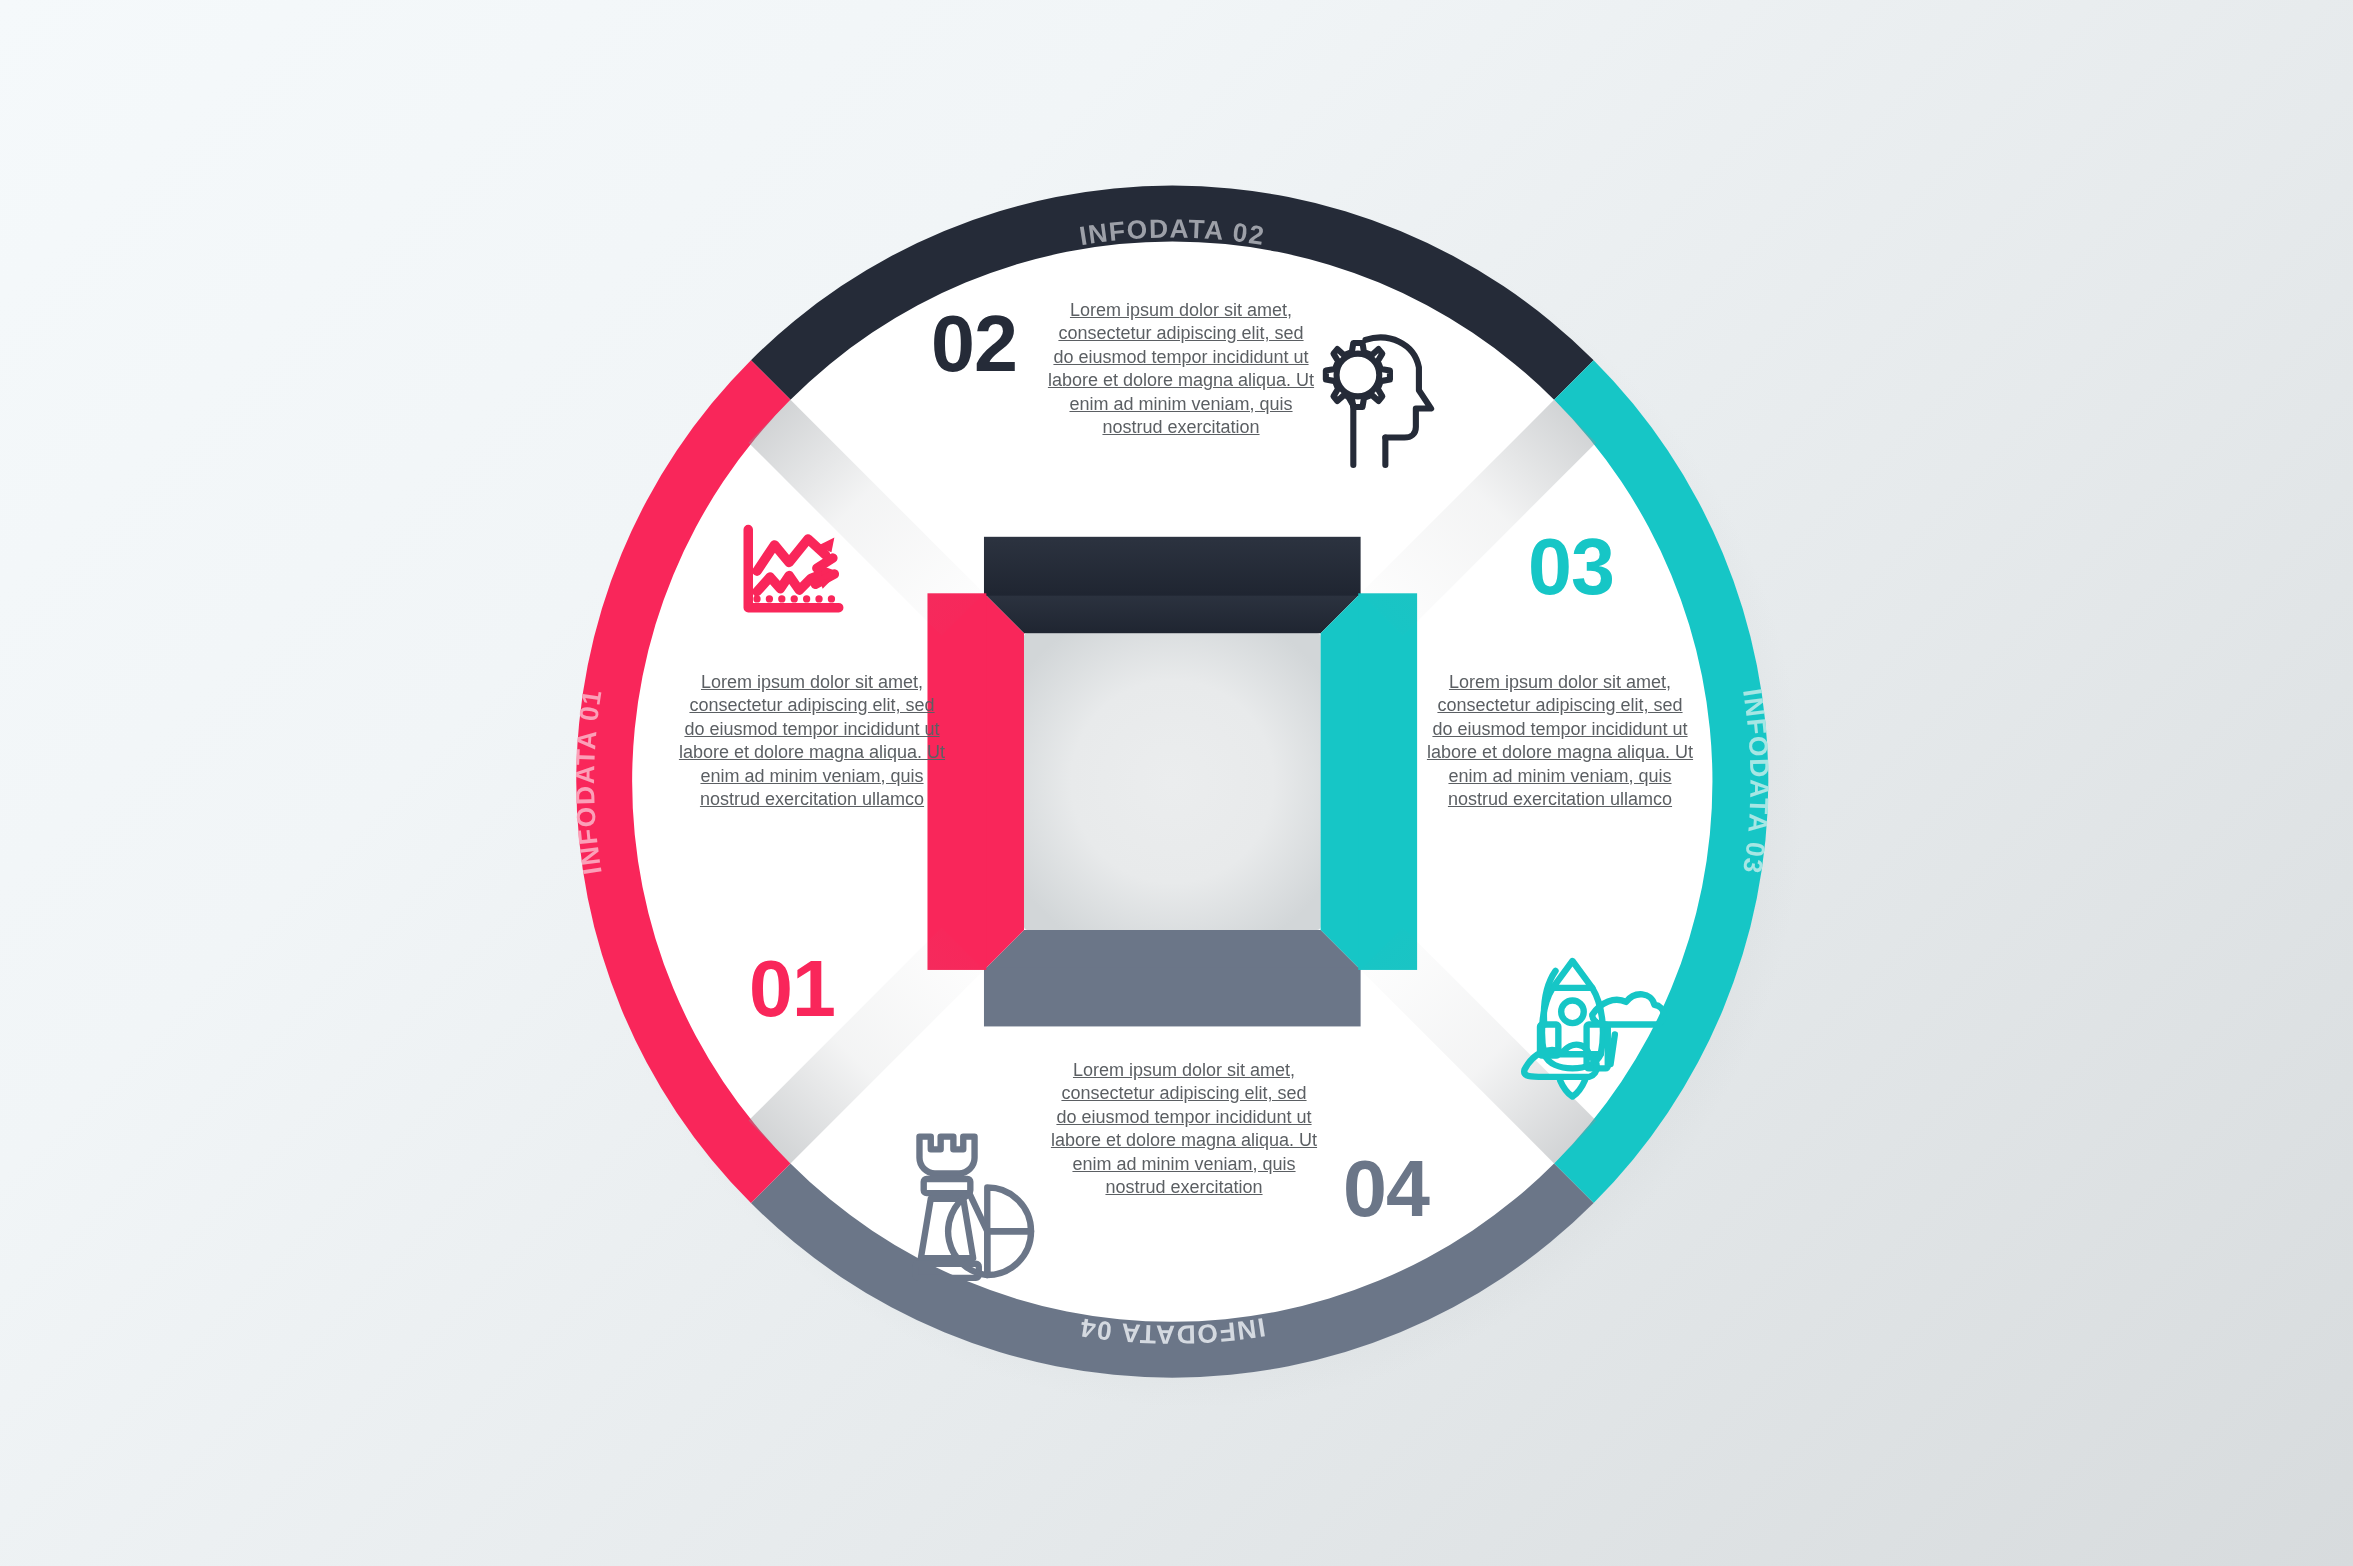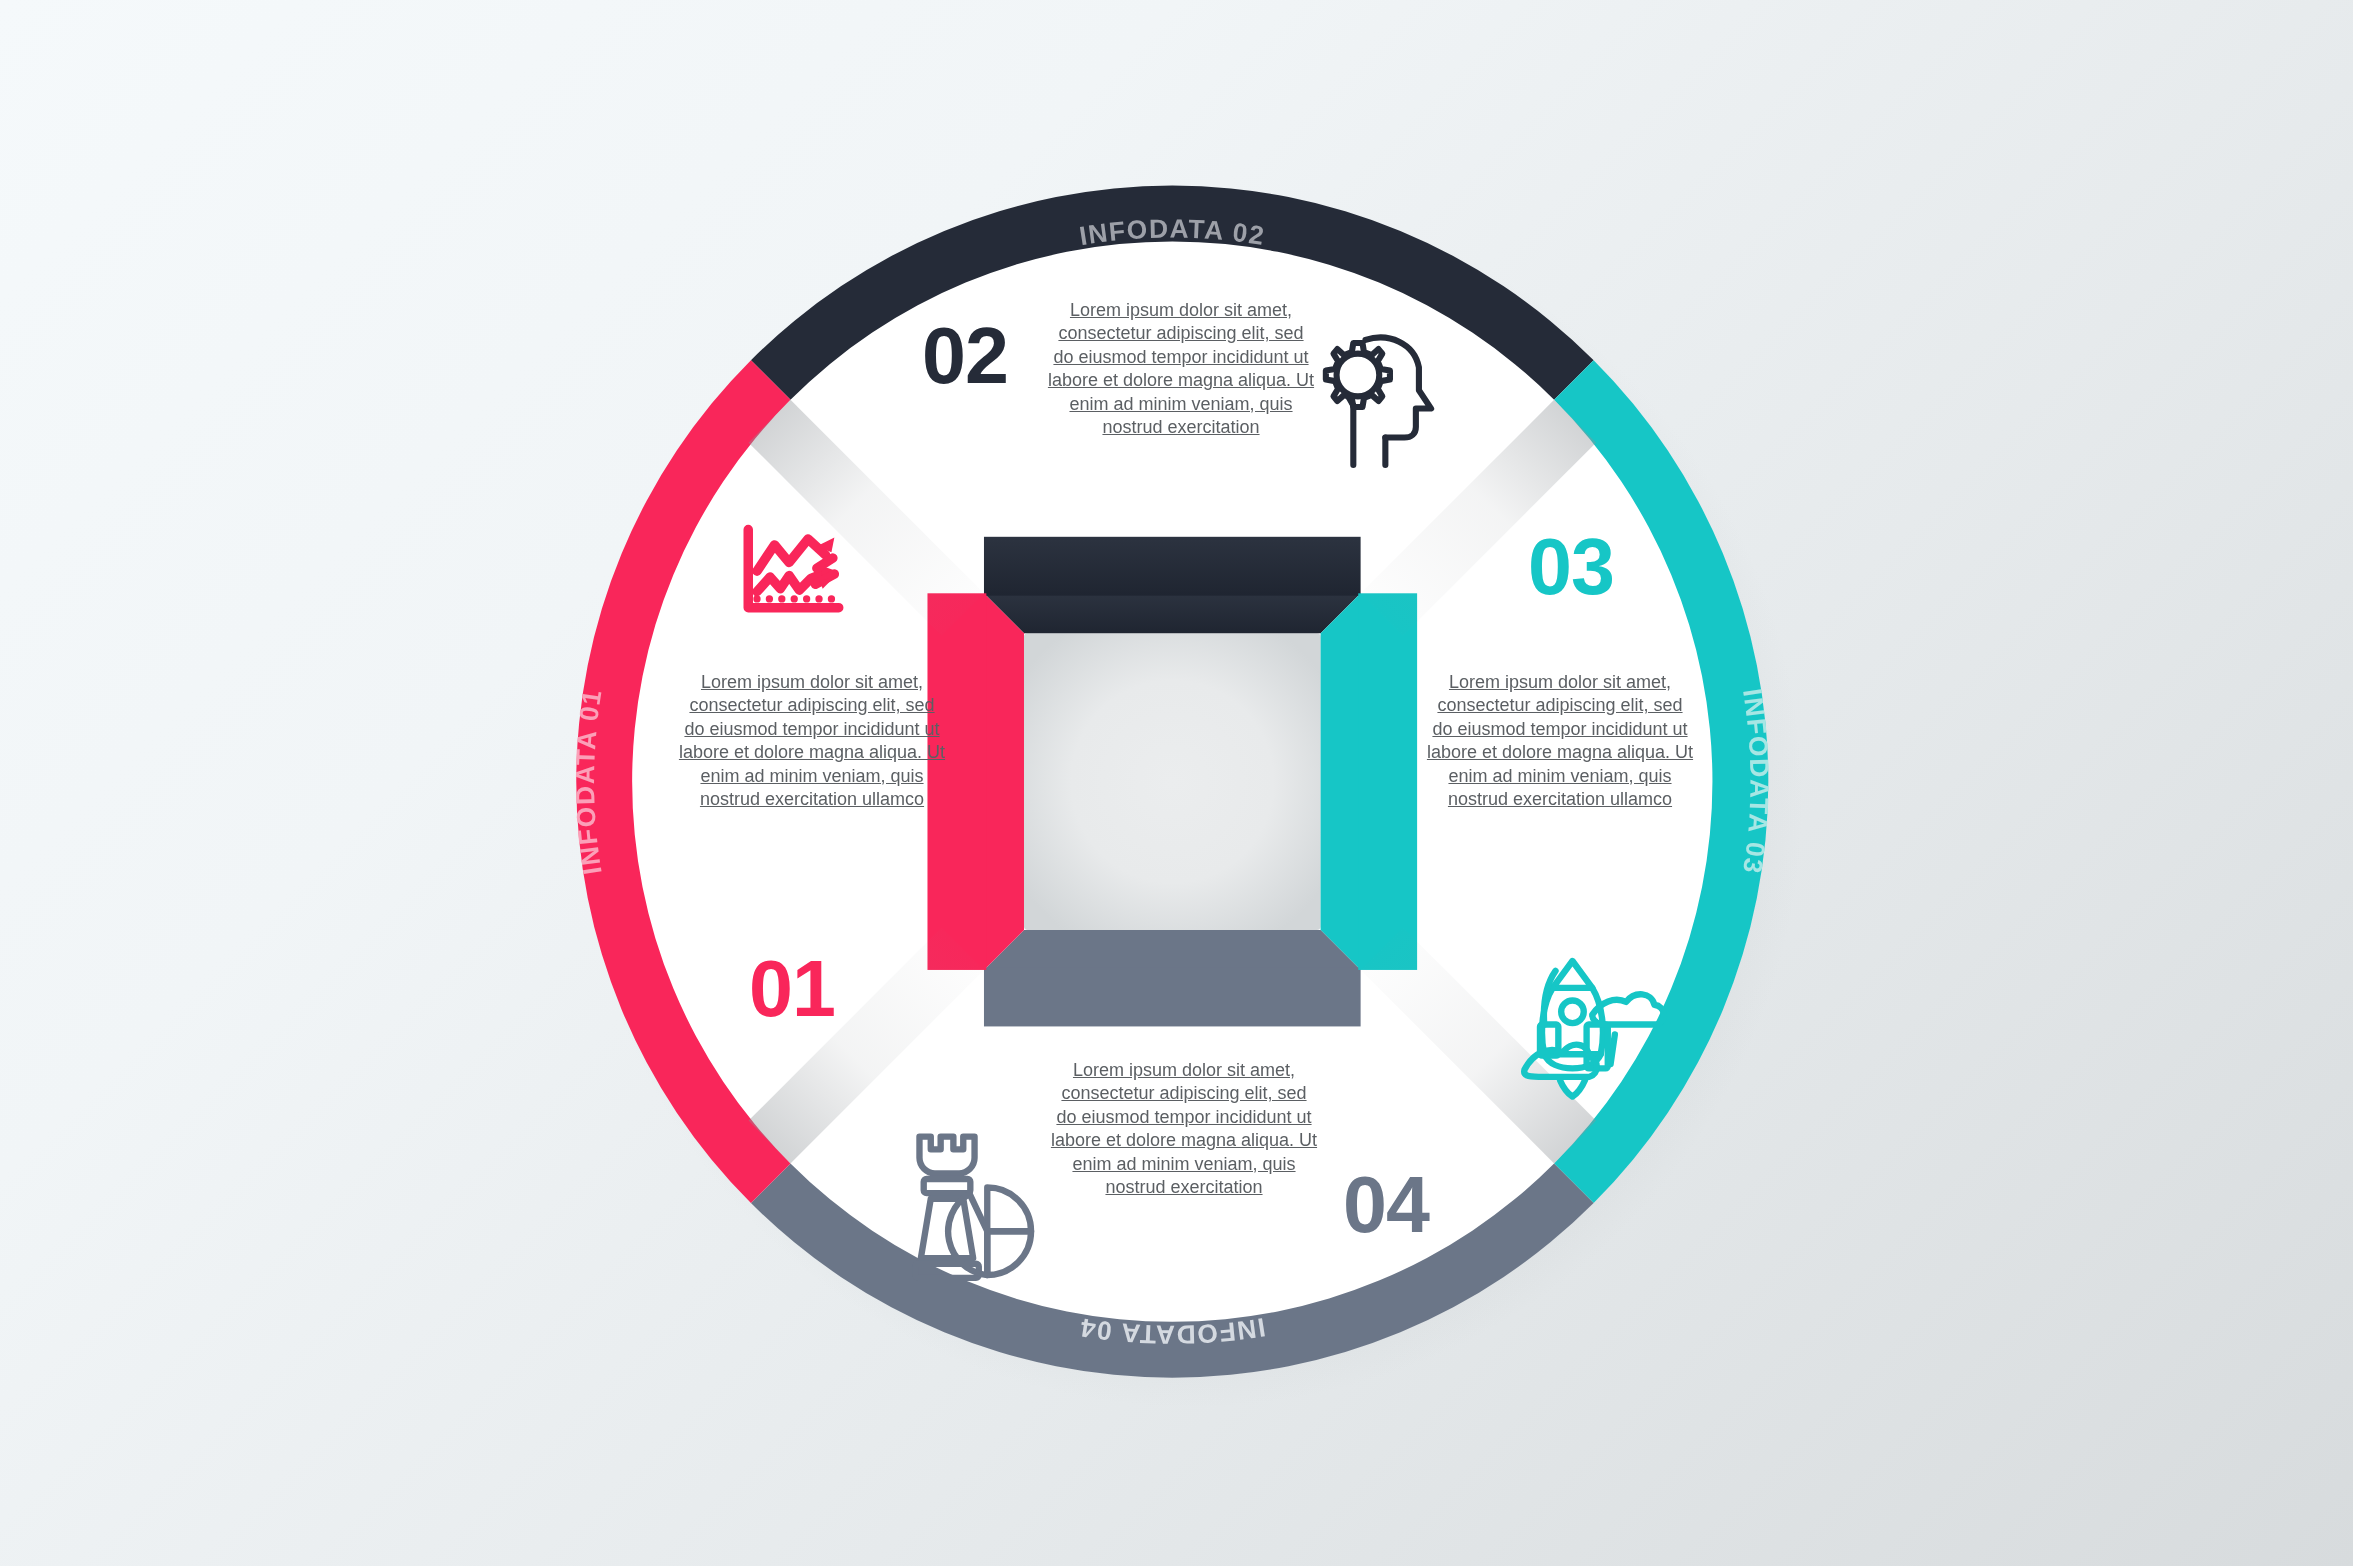--- a/index.html
+++ b/index.html
@@ -223,30 +223,30 @@
       <rect x="28" y="76" width="66" height="20" rx="4"></rect>
       <path d="M 38 104 L 84 104 L 98 188 L 24 188 Z"></path>
       <rect x="16" y="196" width="90" height="20" rx="4"></rect>
       <path d="M 118 88 A 62 62 0 0 1 180 150 L 118 150 Z"></path>
       <path d="M 118 150 L 180 150 A 62 62 0 0 1 118 212 Z"></path>
       <path d="M 118 150 L 118 212 A 62 62 0 0 1 93 97 Z"></path>
     </g>
 
   </svg>
 
-  <div class="txt-overlay big-num" style="left:913px; top:316px; width:104px; text-align:center; color:#252B38;">02</div>
+  <div class="txt-overlay big-num" style="left:913px; top:304px; width:104px; text-align:right; color:#252B38;">02</div>
 
   <div class="txt-overlay body-text" style="left:1047px; top:299px; width:268px; text-align:center;">Lorem ipsum dolor sit amet, consectetur adipiscing elit, sed do eiusmod tempor incididunt ut labore et dolore magna aliqua. Ut enim ad minim veniam, quis nostrud exercitation</div>
 
   <div class="txt-overlay big-num" style="left:727px; top:949px; width:108px; text-align:right; color:#F9265A;">01</div>
 
   <div class="txt-overlay body-text" style="left:678px; top:671px; width:268px; text-align:center;">Lorem ipsum dolor sit amet, consectetur adipiscing elit, sed do eiusmod tempor incididunt ut labore et dolore magna aliqua. Ut enim ad minim veniam, quis nostrud exercitation ullamco</div>
 
   <div class="txt-overlay big-num" style="left:1506px; top:527px; width:108px; text-align:right; color:#16C6C6;">03</div>
 
   <div class="txt-overlay body-text" style="left:1426px; top:671px; width:268px; text-align:center;">Lorem ipsum dolor sit amet, consectetur adipiscing elit, sed do eiusmod tempor incididunt ut labore et dolore magna aliqua. Ut enim ad minim veniam, quis nostrud exercitation ullamco</div>
 
-  <div class="txt-overlay big-num" style="left:1332px; top:1149px; width:108px; text-align:center; color:#6B7688;margin-top:16px;">04</div>
+  <div class="txt-overlay big-num" style="left:1332px; top:1149px; width:108px; text-align:center; color:#6B7688;">04</div>
 
   <div class="txt-overlay body-text" style="left:1050px; top:1059px; width:268px; text-align:center;">Lorem ipsum dolor sit amet, consectetur adipiscing elit, sed do eiusmod tempor incididunt ut labore et dolore magna aliqua. Ut enim ad minim veniam, quis nostrud exercitation</div>
 
 </div>
 
 
 </body></html>

